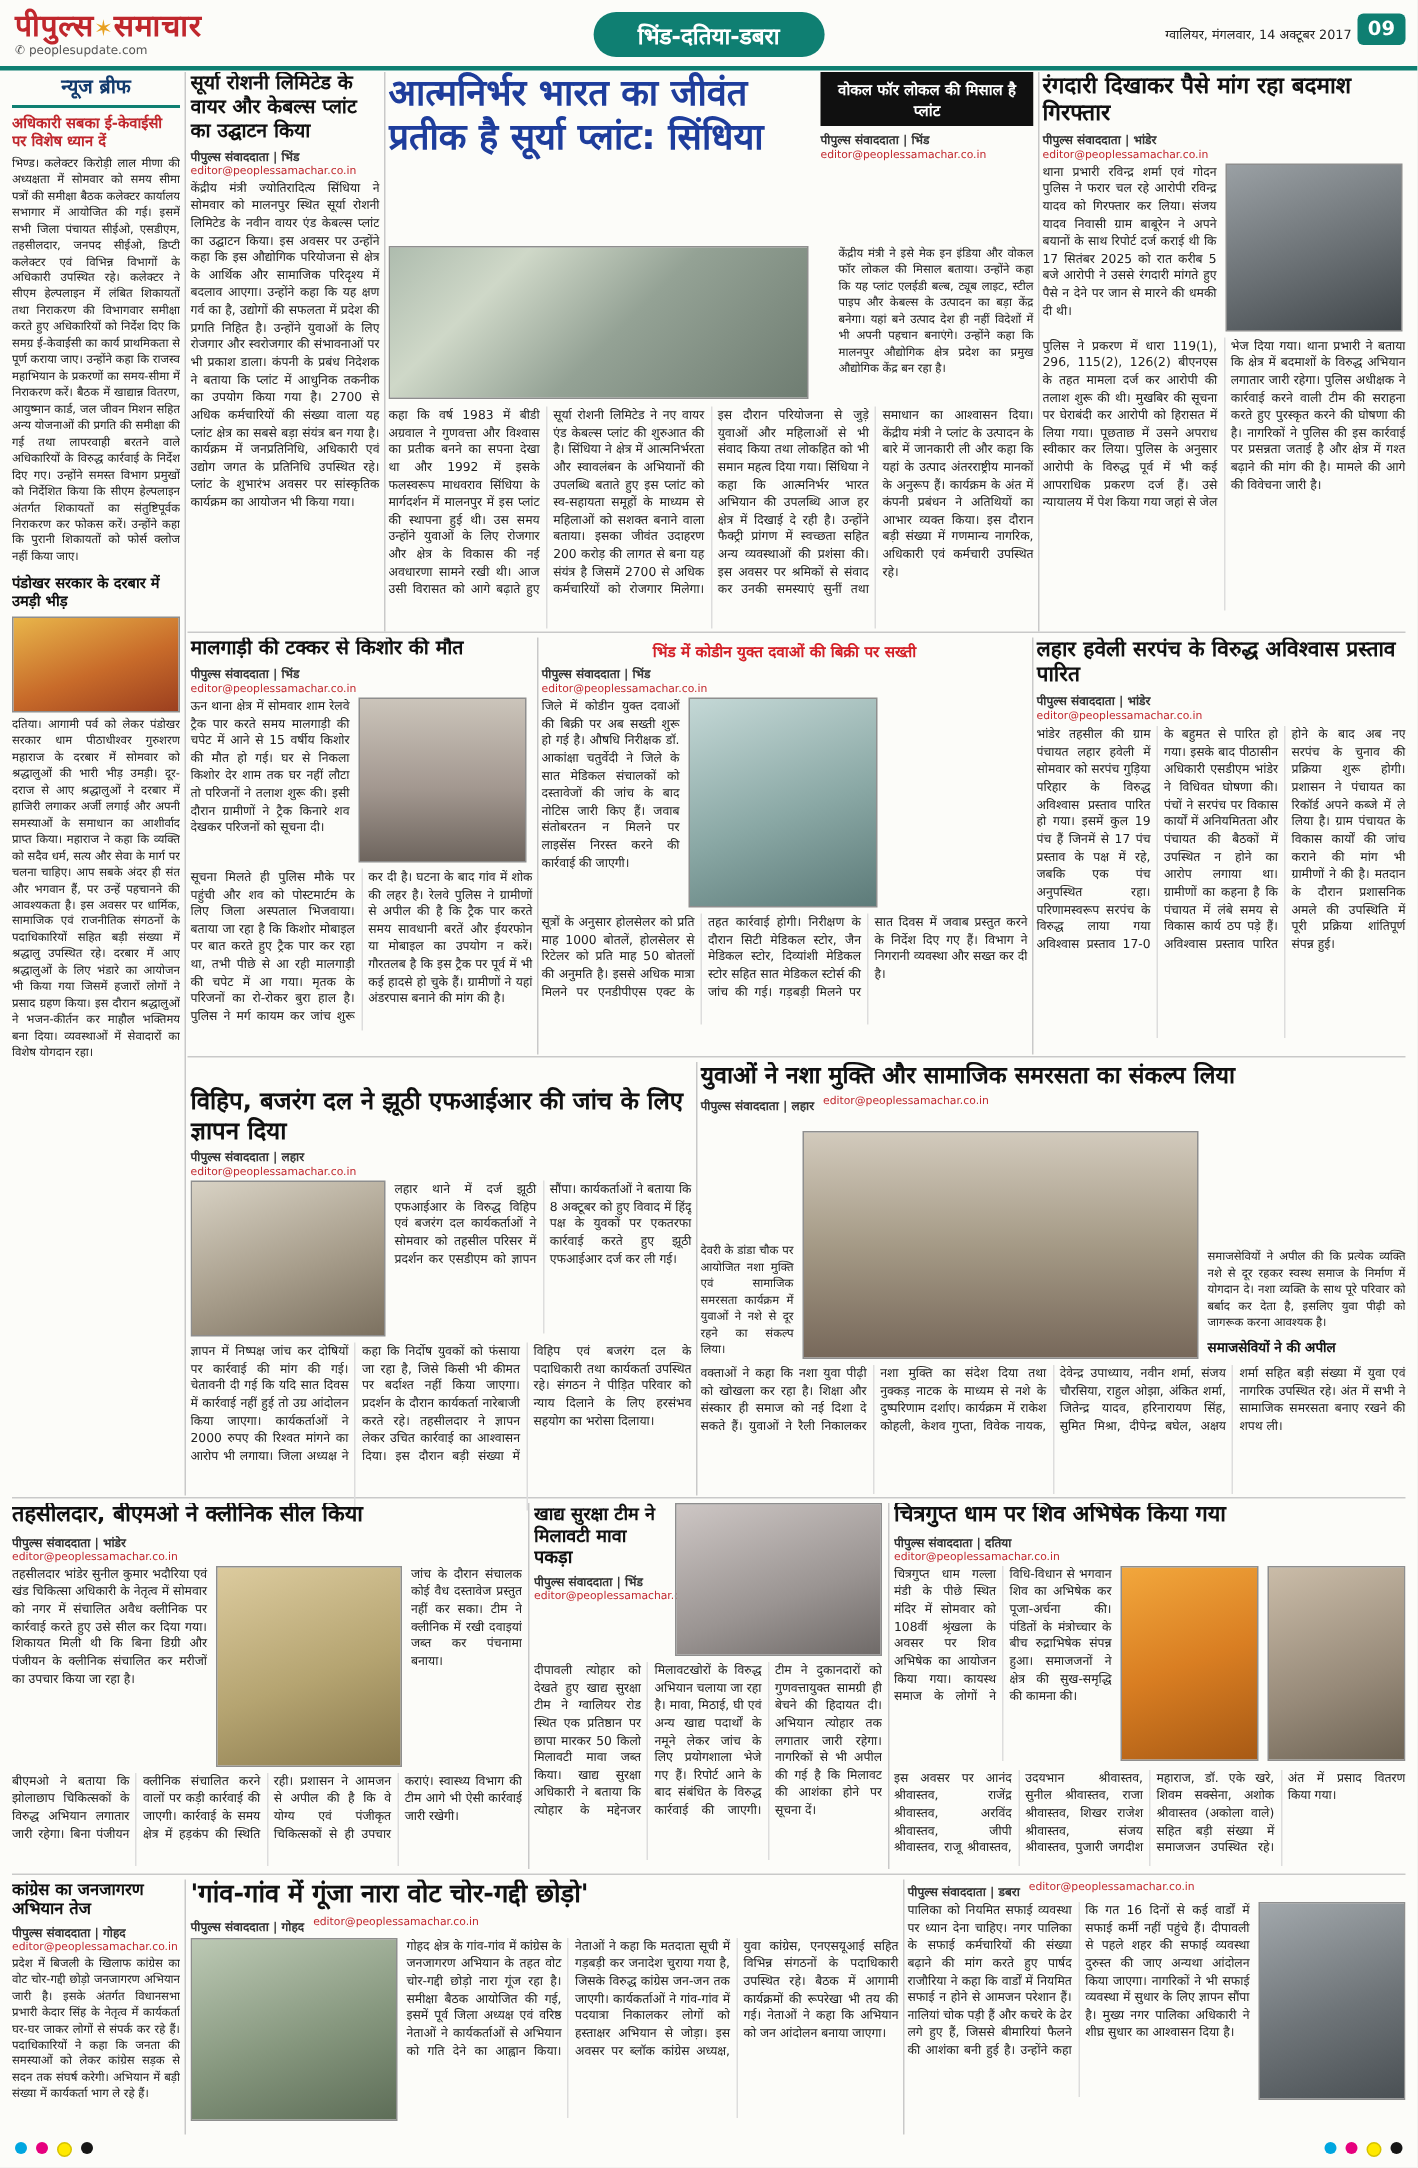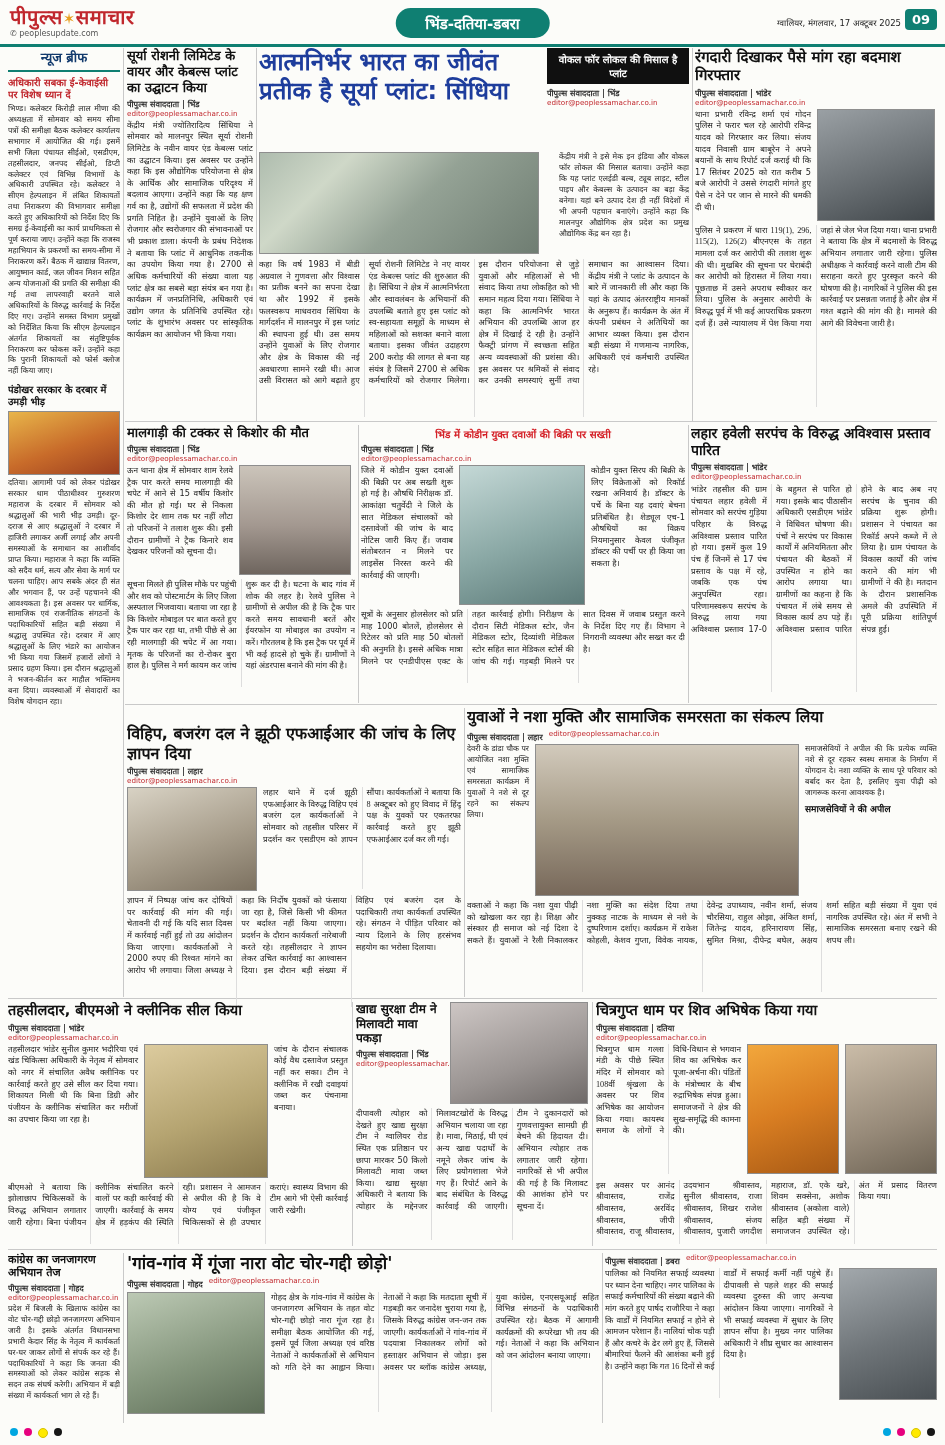--- a/index.html
+++ b/index.html
@@ -5,21 +5,21 @@
   html,body{margin:0;padding:0;}
   body{background:#d8d8d8;font-family:"DejaVu Sans","Liberation Sans",sans-serif;}
   .page{position:relative;width:945px;height:1445px;margin:0 auto;background:#fcfcf9;overflow:hidden;color:#1a1a1a;}
   .blk{position:absolute;overflow:hidden;}
   h1,h2,h3,p{margin:0;}
   .head{font-weight:bold;color:#111;line-height:1.22;}
   .byline{font-size:8px;font-weight:bold;color:#333;margin-top:2px;}
   .email{font-size:7.2px;color:#c0272d;margin-bottom:2px;}
   .bd{font-size:8.2px;line-height:1.42;text-align:justify;color:#222;}
   .sm{font-size:7.7px;}
-  .cols2{column-count:2;column-gap:9px;column-rule:1px solid #ddd;font-family:Liberation Serif, serif;}
+  .cols2{column-count:2;column-gap:9px;column-rule:1px solid #ddd;}
   .cols3{column-count:3;column-gap:9px;column-rule:1px solid #ddd;}
   .cols4{column-count:4;column-gap:9px;column-rule:1px solid #ddd;}
   .photo{border:1px solid #8e8e8e;flex:none;}
   .row{display:flex;gap:6px;}
   
   .logo-wrap{position:absolute;left:10px;top:7px;}
   .logo-line{font-size:20px;font-weight:bold;color:#c0272d;letter-spacing:.5px;line-height:1;}
   .logo-star{color:#e8a020;font-size:15px;}
   .website{font-size:8px;color:#555;margin-top:2px;}
   .region-banner{position:absolute;left:50%;top:8px;transform:translateX(-50%);background:#0f7f72;color:#fff;font-size:15px;font-weight:bold;padding:5px 30px;border-radius:16px;}
@@ -65,21 +65,21 @@
     <div class="logo-wrap">
       <div class="logo-line">
         <span>पीपुल्स</span><span class="logo-star">✶</span><span>समाचार</span>
       </div>
       <div class="website">
         <span>✆</span>
         <span>peoplesupdate.com</span>
       </div>
     </div>
     <div class="region-banner">भिंड-दतिया-डबरा</div>
-    <div class="date-wrap">ग्वालियर, मंगलवार, 17 अक्टूबर 2025</div>
+    <div class="date-wrap">ग्वालियर, मंगलवार, 14 अक्टूबर 2017</div>
     <div class="pagenum">09</div>
   </header>
   <div class="teal-rule"></div>
 
   <div class="hl" style="left:125px;top:421px;width:812px;"></div>
   <div class="hl" style="left:125px;top:704px;width:812px;"></div>
   <div class="hl" style="left:8px;top:998px;width:929px;"></div>
   <div class="hl" style="left:8px;top:1249px;width:929px;"></div>
   <div class="vl" style="left:123px;top:48px;height:949px;"></div>
   <div class="vl" style="left:256px;top:48px;height:373px;"></div>
@@ -110,21 +110,21 @@
 
   <section class="blk" id="lead" style="left:259px;top:48px;width:430px;height:371px;">
     <div class="row" style="height:98px;">
       <h1 class="head lead-head">आत्मनिर्भर भारत का जीवंत प्रतीक है सूर्या प्लांट: सिंधिया</h1>
       <div style="flex:1;">
         <div class="kicker-bar">वोकल फॉर लोकल की मिसाल है प्लांट</div>
         <div class="byline">पीपुल्स संवाददाता | भिंड</div>
         <div class="email">editor@peoplessamachar.co.in</div>
       </div>
     </div>
-    <div class="row" style="height:102px;margin-top:6px;gap:20px;">
+    <div class="row" style="height:102px;margin-top:18px;gap:20px;">
       <div class="photo ph-stage" style="width:278px;height:100px;"></div>
       <p class="bd sm" style="flex:1;">केंद्रीय मंत्री ने इसे मेक इन इंडिया और वोकल फॉर लोकल की मिसाल बताया। उन्होंने कहा कि यह प्लांट एलईडी बल्ब, ट्यूब लाइट, स्टील पाइप और केबल्स के उत्पादन का बड़ा केंद्र बनेगा। यहां बने उत्पाद देश ही नहीं विदेशों में भी अपनी पहचान बनाएंगे। उन्होंने कहा कि मालनपुर औद्योगिक क्षेत्र प्रदेश का प्रमुख औद्योगिक केंद्र बन रहा है।</p>
     </div>
     <p class="bd cols4" style="margin-top:5px;height:158px;">कहा कि वर्ष 1983 में बीडी अग्रवाल ने गुणवत्ता और विश्वास का प्रतीक बनने का सपना देखा था और 1992 में इसके फलस्वरूप माधवराव सिंधिया के मार्गदर्शन में मालनपुर में इस प्लांट की स्थापना हुई थी। उस समय उन्होंने युवाओं के लिए रोजगार और क्षेत्र के विकास की नई अवधारणा सामने रखी थी। आज उसी विरासत को आगे बढ़ाते हुए सूर्या रोशनी लिमिटेड ने नए वायर एंड केबल्स प्लांट की शुरुआत की है। सिंधिया ने क्षेत्र में आत्मनिर्भरता और स्वावलंबन के अभियानों की उपलब्धि बताते हुए इस प्लांट को स्व-सहायता समूहों के माध्यम से महिलाओं को सशक्त बनाने वाला बताया। इसका जीवंत उदाहरण 200 करोड़ की लागत से बना यह संयंत्र है जिसमें 2700 से अधिक कर्मचारियों को रोजगार मिलेगा। इस दौरान परियोजना से जुड़े युवाओं और महिलाओं से भी संवाद किया तथा लोकहित को भी समान महत्व दिया गया। सिंधिया ने कहा कि आत्मनिर्भर भारत अभियान की उपलब्धि आज हर क्षेत्र में दिखाई दे रही है। उन्होंने फैक्ट्री प्रांगण में स्वच्छता सहित अन्य व्यवस्थाओं की प्रशंसा की। इस अवसर पर श्रमिकों से संवाद कर उनकी समस्याएं सुनीं तथा समाधान का आश्वासन दिया। केंद्रीय मंत्री ने प्लांट के उत्पादन के बारे में जानकारी ली और कहा कि यहां के उत्पाद अंतरराष्ट्रीय मानकों के अनुरूप हैं। कार्यक्रम के अंत में कंपनी प्रबंधन ने अतिथियों का आभार व्यक्त किया। इस दौरान बड़ी संख्या में गणमान्य नागरिक, अधिकारी एवं कर्मचारी उपस्थित रहे।</p>
   </section>
 
   <section class="blk" id="rangdari" style="left:695px;top:48px;width:242px;height:371px;">
     <h2 class="head" style="font-size:15px;">रंगदारी दिखाकर पैसे मांग रहा बदमाश गिरफ्तार</h2>
     <div class="byline">पीपुल्स संवाददाता | भांडेर</div>
     <div class="email">editor@peoplessamachar.co.in</div>
@@ -146,21 +146,20 @@
     <p class="bd cols2" style="margin-top:4px;height:108px;">सूचना मिलते ही पुलिस मौके पर पहुंची और शव को पोस्टमार्टम के लिए जिला अस्पताल भिजवाया। बताया जा रहा है कि किशोर मोबाइल पर बात करते हुए ट्रैक पार कर रहा था, तभी पीछे से आ रही मालगाड़ी की चपेट में आ गया। मृतक के परिजनों का रो-रोकर बुरा हाल है। पुलिस ने मर्ग कायम कर जांच शुरू कर दी है। घटना के बाद गांव में शोक की लहर है। रेलवे पुलिस ने ग्रामीणों से अपील की है कि ट्रैक पार करते समय सावधानी बरतें और ईयरफोन या मोबाइल का उपयोग न करें। गौरतलब है कि इस ट्रैक पर पूर्व में भी कई हादसे हो चुके हैं। ग्रामीणों ने यहां अंडरपास बनाने की मांग की है।</p>
   </section>
 
   <section class="blk" id="medical" style="left:361px;top:425px;width:324px;height:277px;">
     <div class="subhead-red">भिंड में कोडीन युक्त दवाओं की बिक्री पर सख्ती</div>
     <div class="byline">पीपुल्स संवाददाता | भिंड</div>
     <div class="email">editor@peoplessamachar.co.in</div>
     <div class="row" style="height:140px;">
       <p class="bd" style="width:92px;">जिले में कोडीन युक्त दवाओं की बिक्री पर अब सख्ती शुरू हो गई है। औषधि निरीक्षक डॉ. आकांक्षा चतुर्वेदी ने जिले के सात मेडिकल संचालकों को दस्तावेजों की जांच के बाद नोटिस जारी किए हैं। जवाब संतोबरतन न मिलने पर लाइसेंस निरस्त करने की कार्रवाई की जाएगी।</p>
       <div class="photo ph-store" style="width:124px;height:138px;"></div>
-      <p class="bd" style="flex:1;">कोडीन युक्त सिरप की बिक्री के लिए विक्रेताओं को रिकॉर्ड रखना अनिवार्य है। डॉक्टर के पर्चे के बिना यह दवाएं बेचना प्रतिबंधित है। शेड्यूल एच-1 औषधियों का विक्रय नियमानुसार केवल पंजीकृत डॉक्टर की पर्ची पर ही किया जा सकता है।</p>
     </div>
     <p class="bd cols3" style="margin-top:4px;height:74px;">सूत्रों के अनुसार होलसेलर को प्रति माह 1000 बोतलें, होलसेलर से रिटेलर को प्रति माह 50 बोतलों की अनुमति है। इससे अधिक मात्रा मिलने पर एनडीपीएस एक्ट के तहत कार्रवाई होगी। निरीक्षण के दौरान सिटी मेडिकल स्टोर, जैन मेडिकल स्टोर, दिव्यांशी मेडिकल स्टोर सहित सात मेडिकल स्टोर्स की जांच की गई। गड़बड़ी मिलने पर सात दिवस में जवाब प्रस्तुत करने के निर्देश दिए गए हैं। विभाग ने निगरानी व्यवस्था और सख्त कर दी है।</p>
   </section>
 
   <section class="blk" id="lahar" style="left:691px;top:425px;width:246px;height:277px;">
     <h2 class="head" style="font-size:14px;">लहार हवेली सरपंच के विरुद्ध अविश्वास प्रस्ताव पारित</h2>
     <div class="byline">पीपुल्स संवाददाता | भांडेर</div>
     <div class="email">editor@peoplessamachar.co.in</div>
     <p class="bd cols3" style="margin-top:3px;height:208px;">भांडेर तहसील की ग्राम पंचायत लहार हवेली में सोमवार को सरपंच गुड़िया परिहार के विरुद्ध अविश्वास प्रस्ताव पारित हो गया। इसमें कुल 19 पंच हैं जिनमें से 17 पंच प्रस्ताव के पक्ष में रहे, जबकि एक पंच अनुपस्थित रहा। परिणामस्वरूप सरपंच के विरुद्ध लाया गया अविश्वास प्रस्ताव 17-0 के बहुमत से पारित हो गया। इसके बाद पीठासीन अधिकारी एसडीएम भांडेर ने विधिवत घोषणा की। पंचों ने सरपंच पर विकास कार्यों में अनियमितता और पंचायत की बैठकों में उपस्थित न होने का आरोप लगाया था। ग्रामीणों का कहना है कि पंचायत में लंबे समय से विकास कार्य ठप पड़े हैं। अविश्वास प्रस्ताव पारित होने के बाद अब नए सरपंच के चुनाव की प्रक्रिया शुरू होगी। प्रशासन ने पंचायत का रिकॉर्ड अपने कब्जे में ले लिया है। ग्राम पंचायत के विकास कार्यों की जांच कराने की मांग भी ग्रामीणों ने की है। मतदान के दौरान प्रशासनिक अमले की उपस्थिति में पूरी प्रक्रिया शांतिपूर्ण संपन्न हुई।</p>
   </section>
@@ -175,21 +174,21 @@
     </div>
     <p class="bd cols3" style="margin-top:4px;height:112px;">ज्ञापन में निष्पक्ष जांच कर दोषियों पर कार्रवाई की मांग की गई। चेतावनी दी गई कि यदि सात दिवस में कार्रवाई नहीं हुई तो उग्र आंदोलन किया जाएगा। कार्यकर्ताओं ने 2000 रुपए की रिश्वत मांगने का आरोप भी लगाया। जिला अध्यक्ष ने कहा कि निर्दोष युवकों को फंसाया जा रहा है, जिसे किसी भी कीमत पर बर्दाश्त नहीं किया जाएगा। प्रदर्शन के दौरान कार्यकर्ता नारेबाजी करते रहे। तहसीलदार ने ज्ञापन लेकर उचित कार्रवाई का आश्वासन दिया। इस दौरान बड़ी संख्या में विहिप एवं बजरंग दल के पदाधिकारी तथा कार्यकर्ता उपस्थित रहे। संगठन ने पीड़ित परिवार को न्याय दिलाने के लिए हरसंभव सहयोग का भरोसा दिलाया।</p>
   </section>
 
   <section class="blk" id="yuva" style="left:467px;top:708px;width:470px;height:288px;">
     <h2 class="head" style="font-size:15.5px;">युवाओं ने नशा मुक्ति और सामाजिक समरसता का संकल्प लिया</h2>
     <div class="row" style="margin-top:2px;">
       <span class="byline">पीपुल्स संवाददाता | लहार</span>
       <span class="email">editor@peoplessamachar.co.in</span>
     </div>
-    <div class="row" style="height:152px;margin-top:2px;">
+    <div class="row" style="height:152px;margin-top:12px;align-items:flex-end;">
       <p class="bd sm" style="width:62px;">देवरी के डांडा चौक पर आयोजित नशा मुक्ति एवं सामाजिक समरसता कार्यक्रम में युवाओं ने नशे से दूर रहने का संकल्प लिया।</p>
       <div class="photo ph-crowd" style="width:262px;height:150px;"></div>
       <div style="flex:1;">
         <p class="bd sm">समाजसेवियों ने अपील की कि प्रत्येक व्यक्ति नशे से दूर रहकर स्वस्थ समाज के निर्माण में योगदान दे। नशा व्यक्ति के साथ पूरे परिवार को बर्बाद कर देता है, इसलिए युवा पीढ़ी को जागरूक करना आवश्यक है।</p>
         <div class="bold-sub">समाजसेवियों ने की अपील</div>
       </div>
     </div>
     <p class="bd cols4" style="margin-top:4px;height:92px;">वक्ताओं ने कहा कि नशा युवा पीढ़ी को खोखला कर रहा है। शिक्षा और संस्कार ही समाज को नई दिशा दे सकते हैं। युवाओं ने रैली निकालकर नशा मुक्ति का संदेश दिया तथा नुक्कड़ नाटक के माध्यम से नशे के दुष्परिणाम दर्शाए। कार्यक्रम में राकेश कोहली, केशव गुप्ता, विवेक नायक, देवेन्द्र उपाध्याय, नवीन शर्मा, संजय चौरसिया, राहुल ओझा, अंकित शर्मा, जितेन्द्र यादव, हरिनारायण सिंह, सुमित मिश्रा, दीपेन्द्र बघेल, अक्षय शर्मा सहित बड़ी संख्या में युवा एवं नागरिक उपस्थित रहे। अंत में सभी ने सामाजिक समरसता बनाए रखने की शपथ ली।</p>
   </section>
 

